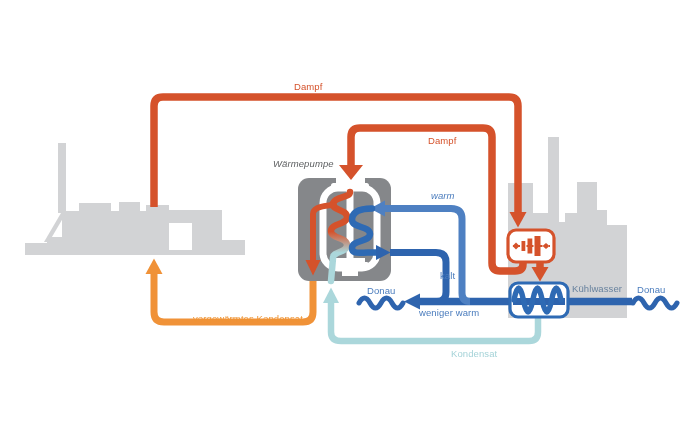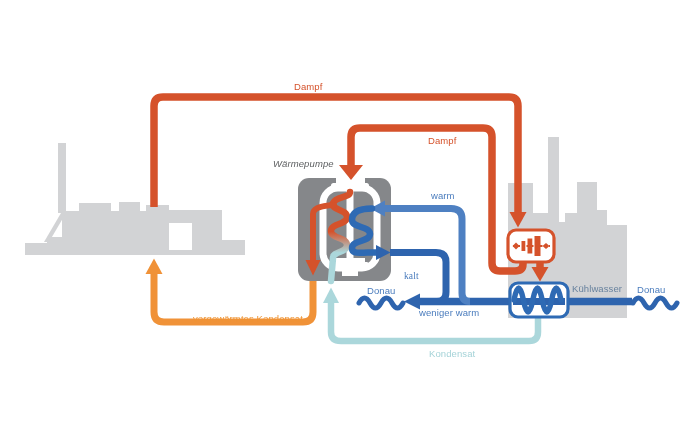--- a/index.html
+++ b/index.html
@@ -121,22 +121,22 @@
   <g>
     <path d="M372 208.5 C356 208.5 352 214 352 220 C352 228 370 226 370 234 C370 242 352 240 352 248
              C352 254.5 360 252.5 368 252.5 L376 252.5" fill="none" stroke="#2e6ab4" stroke-width="6.5" stroke-linecap="round"></path>
     <polygon points="376,245 376,260 390.5,252.5" fill="#2e64ae"></polygon>
   </g>
 </svg>
 
 <div class="lbl red" style="left:294px;top:82px;">Dampf</div>
 <div class="lbl red" style="left:428px;top:136px;">Dampf</div>
 <div class="lbl gray" style="left:273px;top:159px;font-style:italic;">Wärmepumpe</div>
-<div class="lbl blue" style="left:431px;top:191px;">warm</div>
-<div class="lbl blue" style="left:404px;top:271px;font-family:Liberation Serif, serif;">kalt</div>
+<div class="lbl blue" style="left:431px;top:191px;font-style:italic;">warm</div>
+<div class="lbl blue" style="left:440px;top:271px;">kalt</div>
 <div class="lbl blue" style="left:367px;top:286px;">Donau</div>
 <div class="lbl blue" style="left:419px;top:308px;text-align:center;">weniger warm</div>
 <div class="lbl mutedblue" style="left:572px;top:284px;">Kühlwasser</div>
 <div class="lbl blue" style="left:637px;top:285px;">Donau</div>
-<div class="lbl pale" style="left:429px;top:349px;">Kondensat</div>
+<div class="lbl pale" style="left:451px;top:349px;">Kondensat</div>
 <div class="lbl orange" style="left:193px;top:314px;">vorgewärmtes Kondensat</div>
 
 </div>
 
 </body></html>

